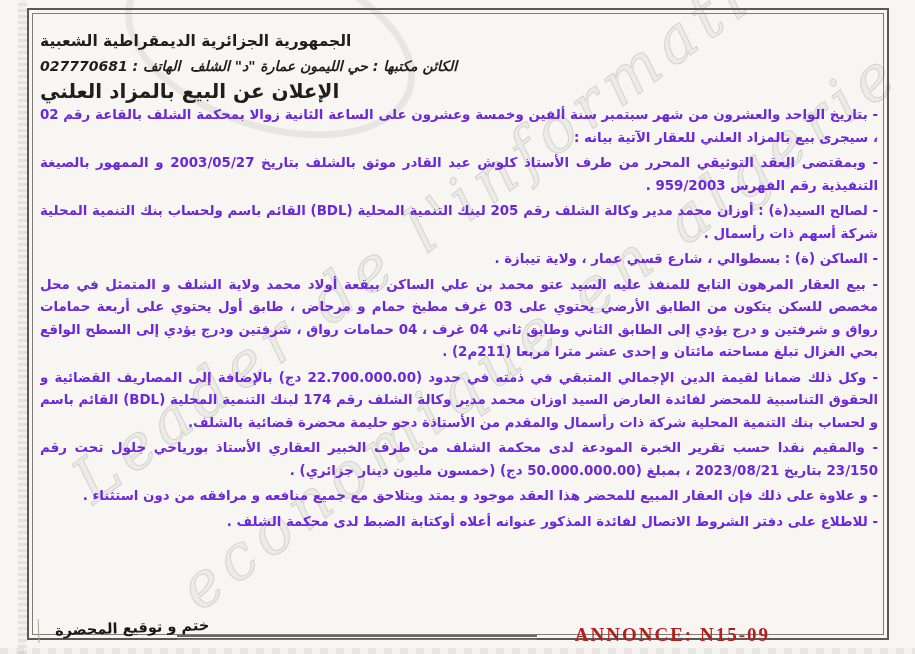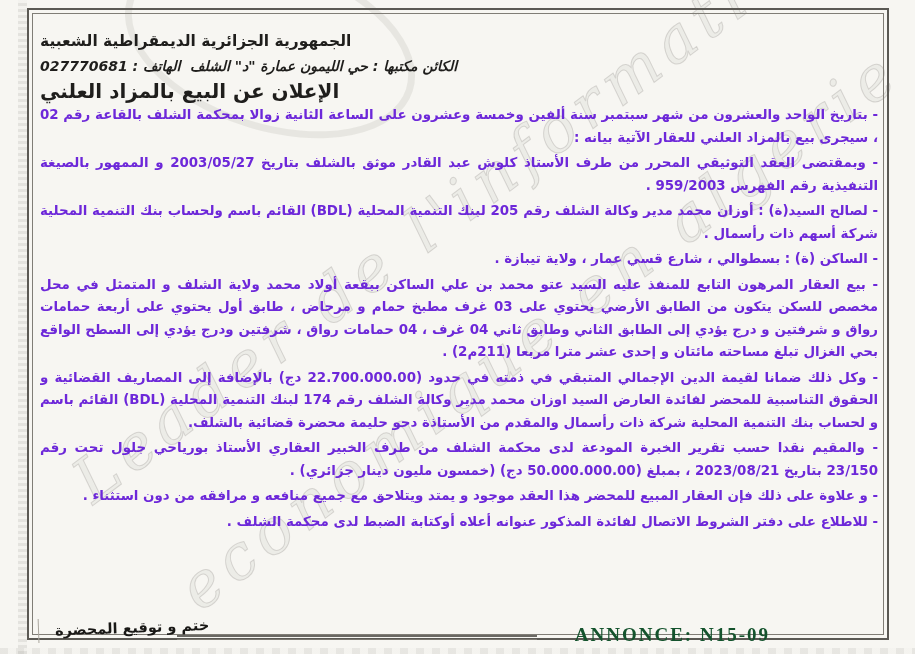--- a/index.html
+++ b/index.html
@@ -66,21 +66,21 @@
   .stamp-label {
     position:absolute; left:38px; bottom:14px;
     direction:rtl; font-weight:700; font-size:14.5px; color:#191816;
     transform:rotate(-2deg);
     padding-left:16px; border-left:1px solid #aaa69e;
     line-height:24px;
   }
   .annonce {
     position:absolute; right:145px; bottom:8px;
     font-family:"Liberation Serif","DejaVu Serif",serif;
-    font-weight:700; font-size:19px; letter-spacing:2px; color:#14532d;
+    font-weight:700; font-size:19px; letter-spacing:2px; color:#b91c1c;
     white-space:nowrap;
   }
   .annonce-rule {
     position:absolute; right:378px; bottom:14px; width:360px; height:5px;
     border-top:2px solid #5b5954; border-bottom:1px solid #807d76;
     opacity:.9;
   }
 </style>
 </head>
 <body>

